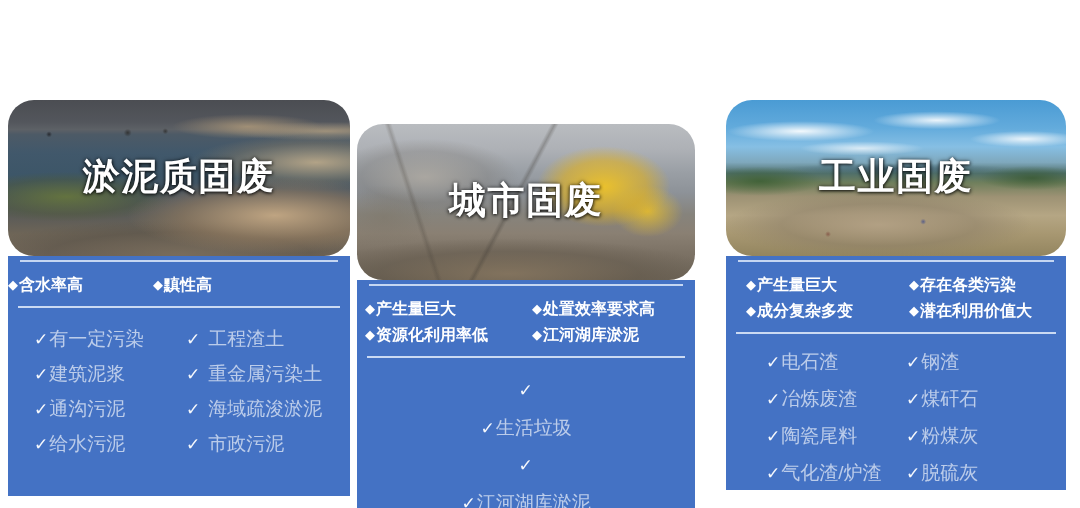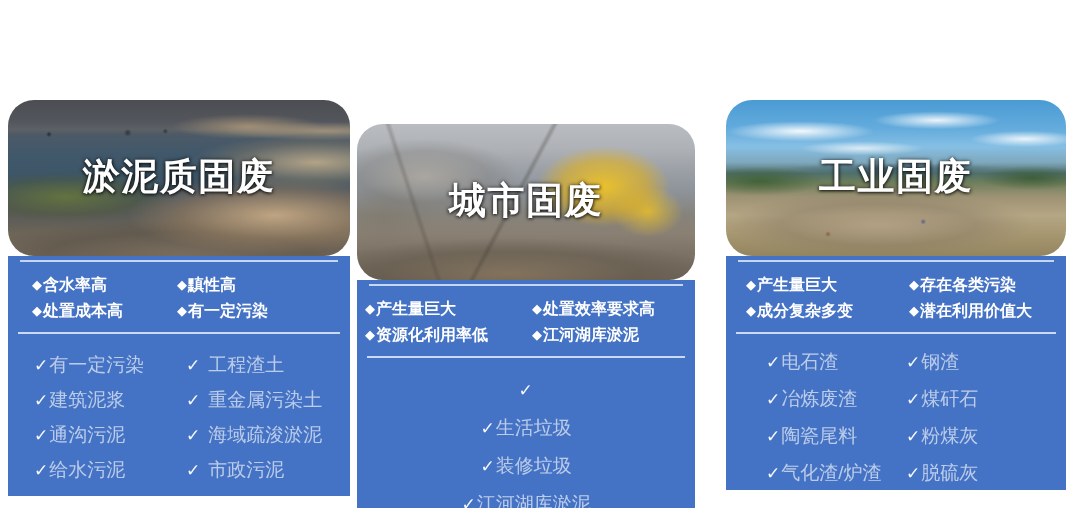--- a/index.html
+++ b/index.html
@@ -161,21 +161,21 @@
   .feature-row {
     display: flex;
     align-items: baseline;
     color: #ffffff;
     font-weight: bold;
     font-size: 16px;
     line-height: 25px;
     white-space: nowrap;
   }
 
-  .card-1 .feature-row { padding-left: 24px; }
+  .card-1 .feature-row { }
   .card-1 .feature-col-a { width: 145px; }
 
   .card-2 .feature-row { padding-left: 8px; }
   .card-2 .feature-col-a { width: 167px; }
 
   .card-3 .feature-row { padding-left: 20px; }
   .card-3 .feature-col-a { width: 163px; }
 
   .diamond {
     font-size: 13px;
@@ -237,24 +237,20 @@
       <div class="photo photo-sludge"></div>
       <div class="banner-title">淤泥质固废</div>
     </div>
     <div class="panel">
       <div class="panel-top-rule"></div>
       <div class="features">
         <div class="feature-row">
           <span class="feature-col-a"><span class="diamond">◆</span><span>含水率高</span></span>
           <span class="feature-col-b"><span class="diamond">◆</span><span>黰性高</span></span>
         </div>
-        <div class="feature-row">
-          <span class="feature-col-a"><span class="diamond">◆</span><span>处置成本高</span></span>
-          <span class="feature-col-b"><span class="diamond">◆</span><span>有一定污染</span></span>
-        </div>
       </div>
       <div class="panel-rule"></div>
       <div class="checklist">
         <div class="check-row">
           <span class="check-item check-col-a">
               <span class="check">✓</span>
               <span>有一定污染</span>
             </span>
           <span class="check-item check-col-b">
               <span class="check">✓</span>
@@ -321,21 +317,20 @@
         </div>
         <div class="check-row">
           <span class="check-item">
               <span class="check">✓</span>
               <span>生活垃圾</span>
             </span>
         </div>
         <div class="check-row">
           <span class="check-item">
               <span class="check">✓</span>
-              <span>装修垃圾</span>
             </span>
         </div>
         <div class="check-row">
           <span class="check-item">
               <span class="check">✓</span>
               <span>江河湖库淤泥</span>
             </span>
         </div>
       </div>
     </div>

